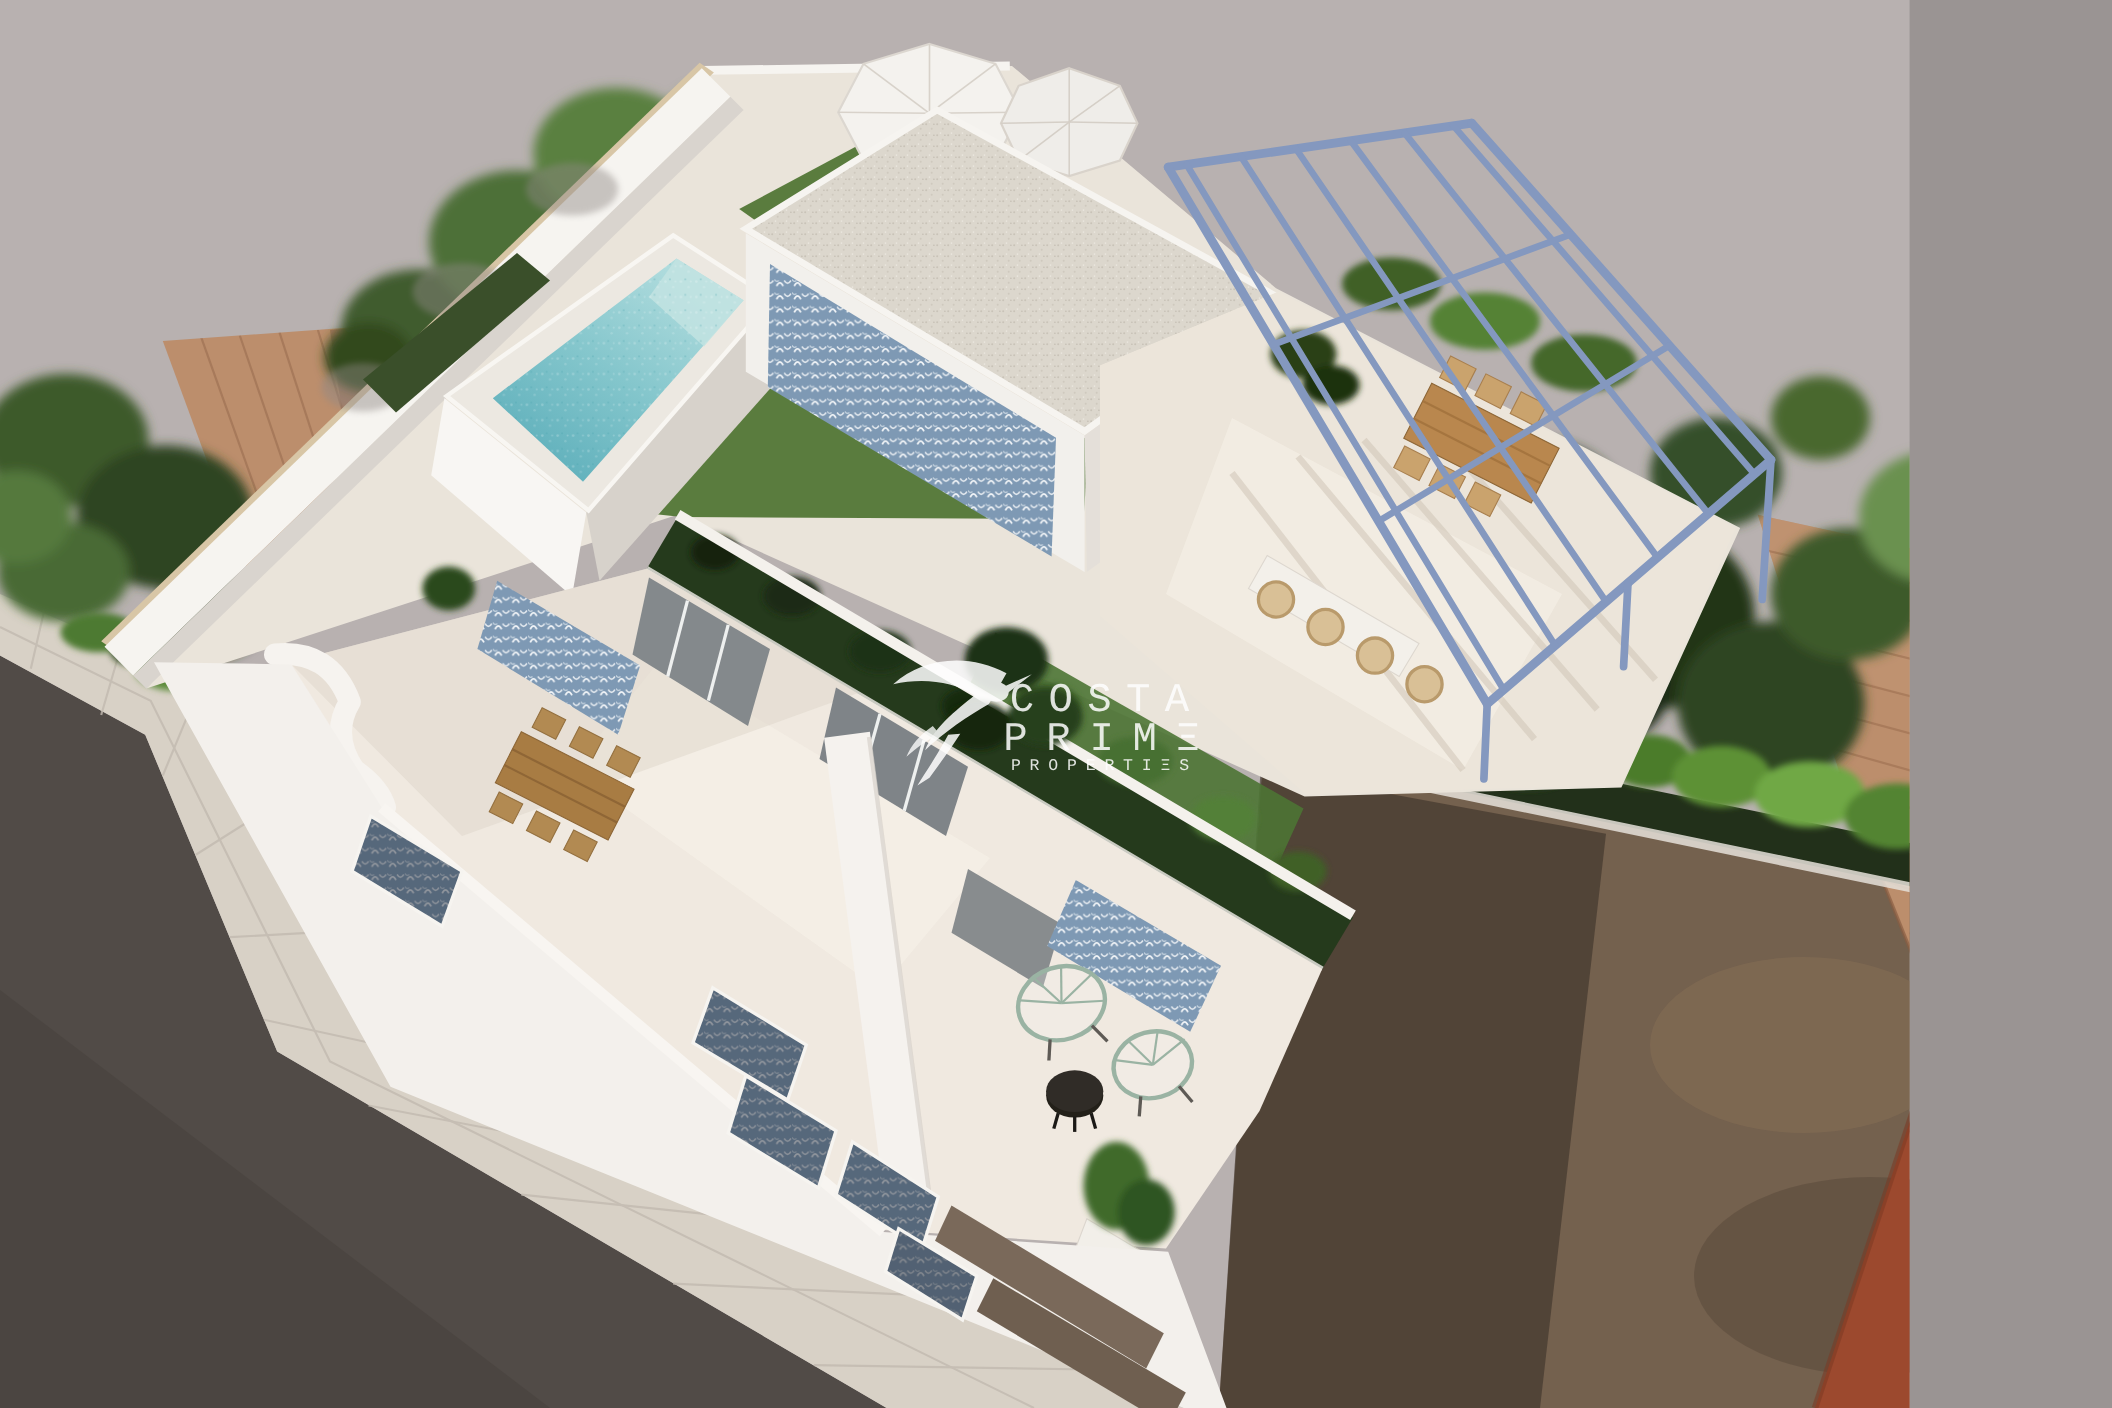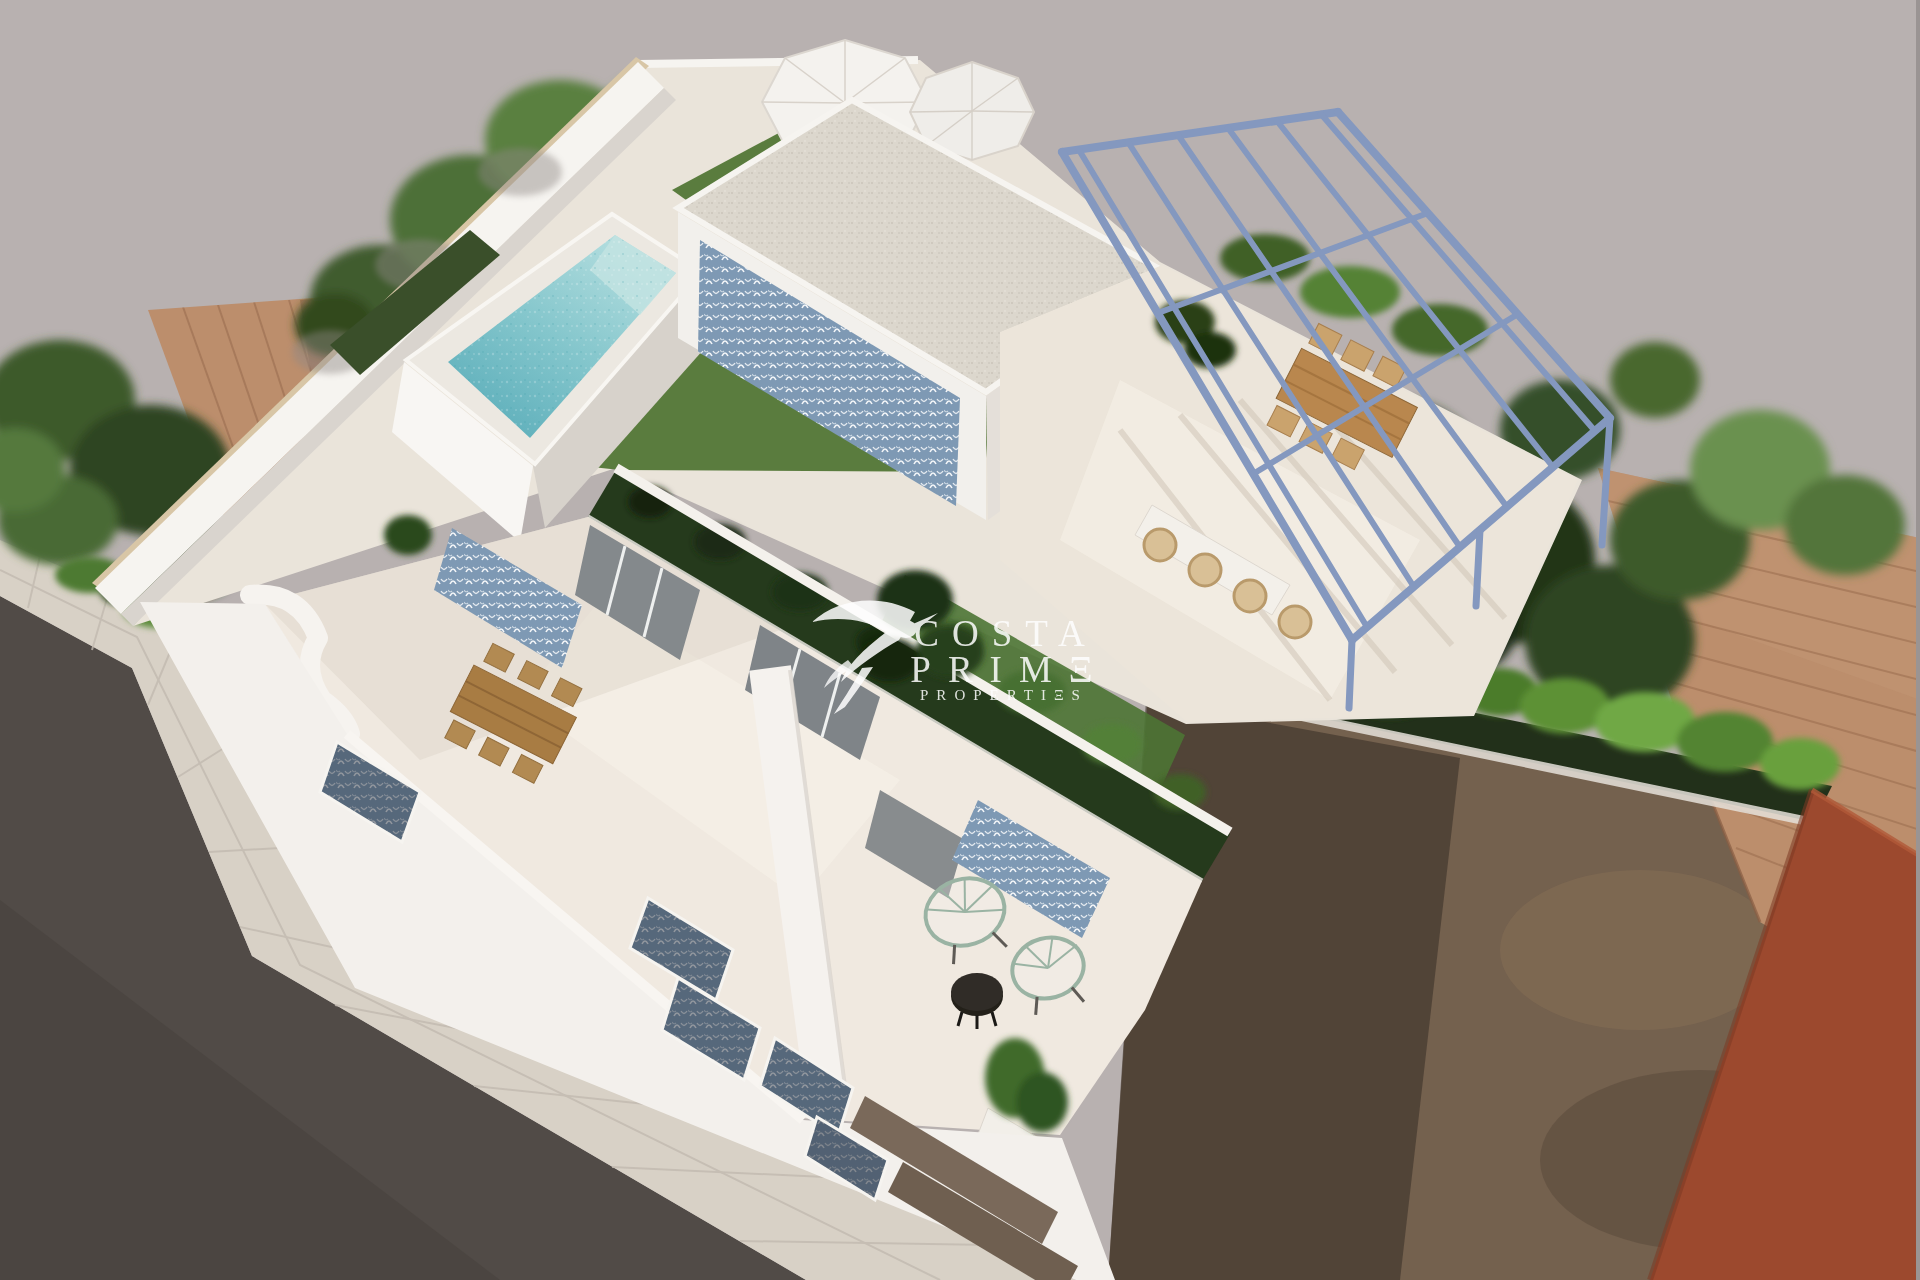--- a/index.html
+++ b/index.html
@@ -1,17 +1,17 @@
 <!DOCTYPE html>
 <html style="--bg: #b8b1b0; --road: #514b47; --road_shadow: #45403c; --sidewalk: #d8d1c6; --sidewalk_joint: #c2bab0; --dirt: #74614e; --dirt_shadow: #3a3128; --orange_building: #9c492e; --roof_tile: #bc8e6c; --roof_tile_dark: #a3765a; --hedge_dark: #22301a; --hedge_bright: #5d9135; --tree_dark: #2a3e20; --tree_mid: #44622f; --tree_light: #6a9150; --wall_white: #f6f4f0; --wall_shadow: #d9d4ce; --coping_beige: #d8c6a6; --deck_floor: #eae4da; --terrace_floor: #f0e9e0; --facade_white: #f3f0ec; --grass: #5a7c3e; --grass_dark: #253a1c; --pool_water_light: #aedbdc; --pool_water_deep: #66b5bf; --pool_coping: #ece8e1; --gravel: #dcd7cd; --pergola_blue: #8498bf; --pattern_blue: #7e99b4; --wood: #b9874e; --wood_dark: #8d6636; --wicker: #d9c096; --black_table: #232019; --chair_wire: #9ab3a3; --watermark: #ffffff;"><head>
 <meta charset="utf-8">
 <style>
   html,body{margin:0;padding:0;background:#9a9493;}
-  .stage{position:relative;width:1916px;height:1280px;overflow:hidden;
-         font-family:Liberation Serif, serif;}
+  .stage{position:relative;width:1736px;height:1280px;overflow:hidden;
+         font-family:Liberation Mono, monospace;}
   svg{display:block}
   
   .f-bg{fill:var(--bg)} .f-road{fill:var(--road)} .f-roadsh{fill:var(--road_shadow)}
   .f-walk{fill:var(--sidewalk)} .s-joint{stroke:var(--sidewalk_joint)}
   .f-dirt{fill:var(--dirt)} .f-dirtsh{fill:var(--dirt_shadow)}
   .f-orange{fill:var(--orange_building)} .f-tile{fill:var(--roof_tile)} .f-tiled{fill:var(--roof_tile_dark)}
   .f-hedged{fill:var(--hedge_dark)} .f-hedgeb{fill:var(--hedge_bright)}
   .f-treed{fill:var(--tree_dark)} .f-treel{fill:var(--tree_light)}
   .f-wall{fill:var(--wall_white)} .f-wallsh{fill:var(--wall_shadow)} .f-cope{fill:var(--coping_beige)}
   .f-deck{fill:var(--deck_floor)} .f-terr{fill:var(--terrace_floor)} .f-fac{fill:var(--facade_white)}

